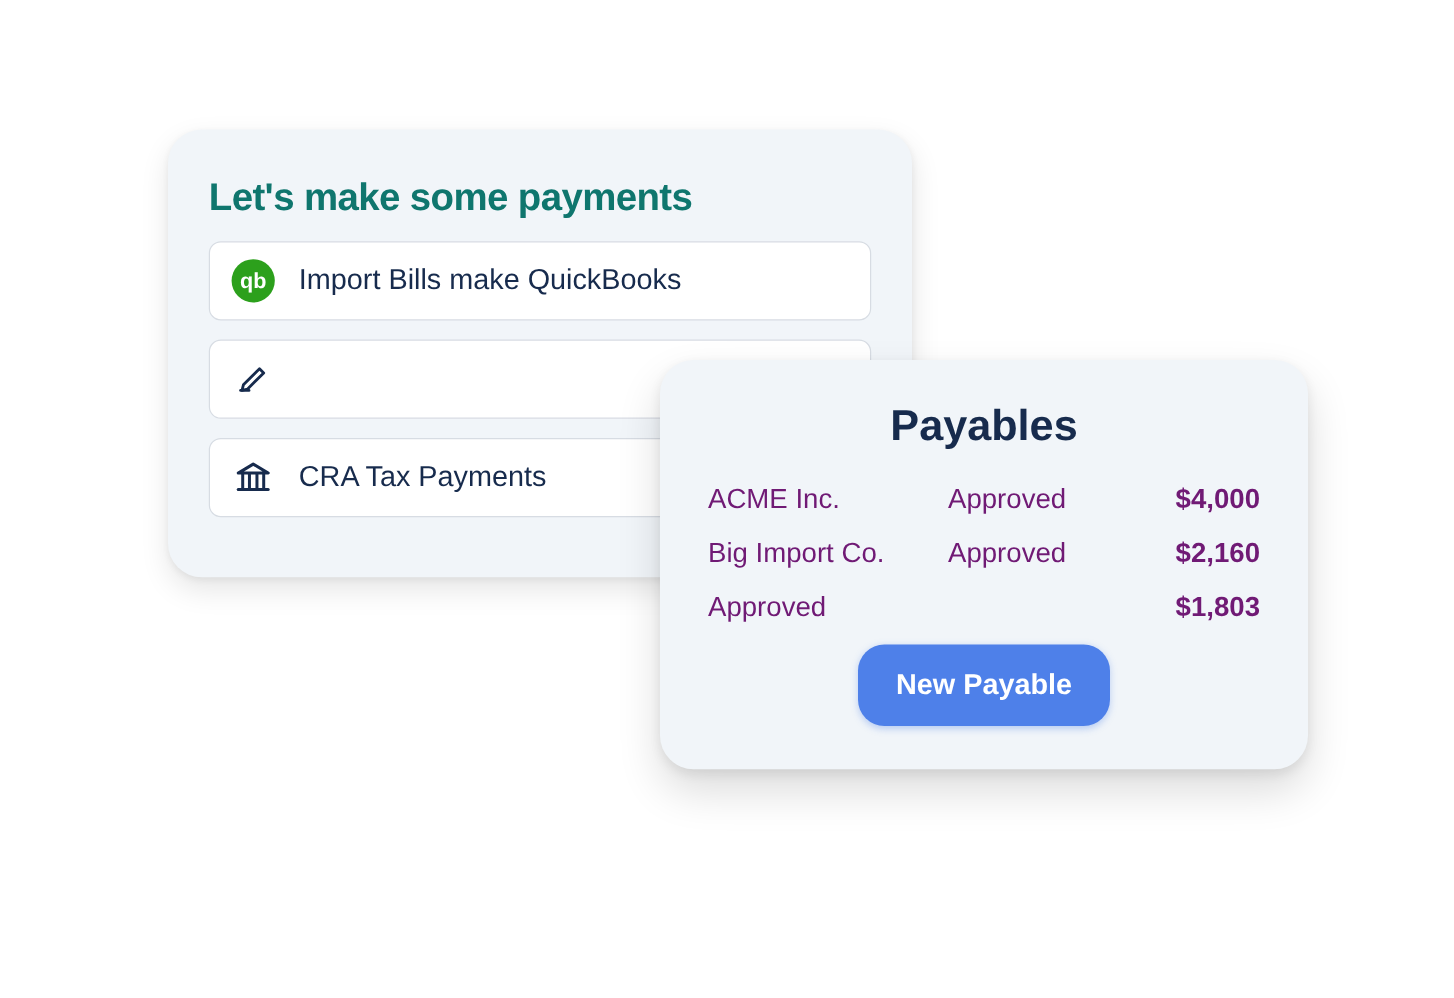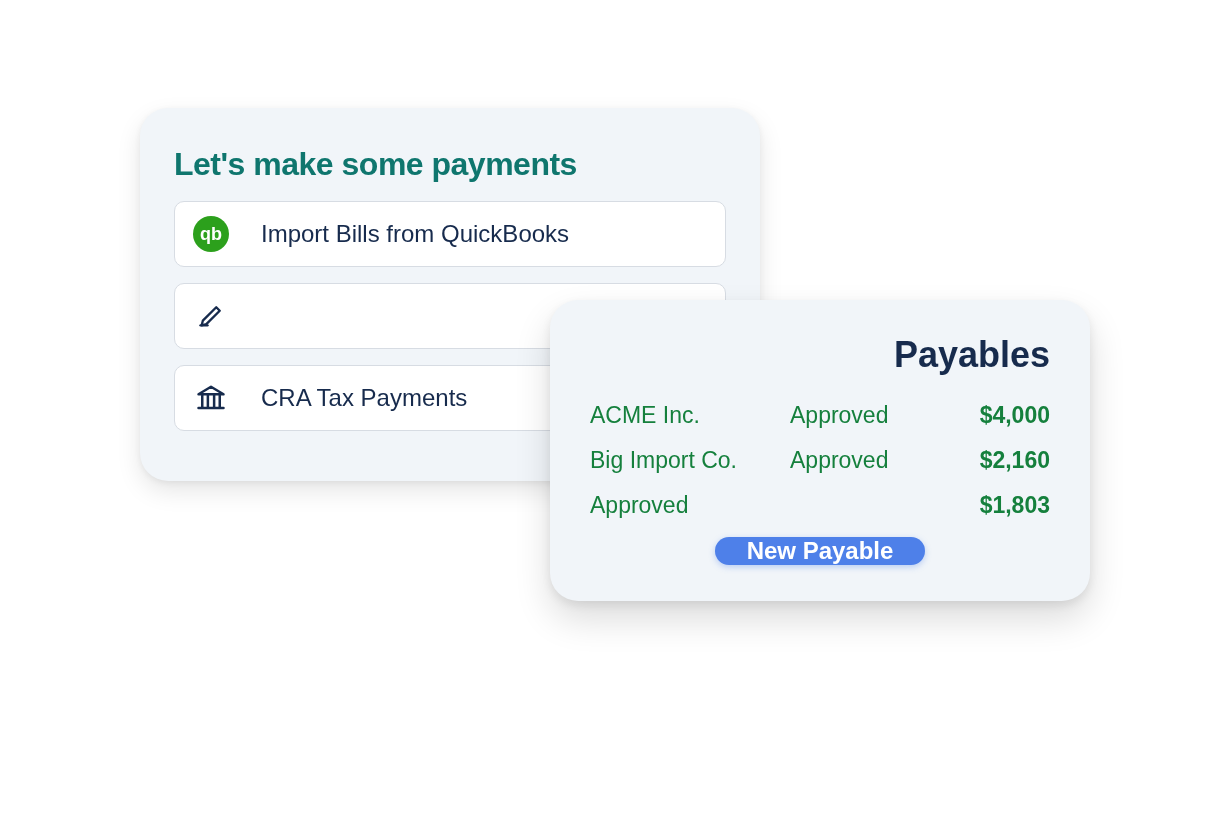--- a/index.html
+++ b/index.html
@@ -40,21 +40,21 @@
   }
   .card1 .sub {
     font-size: 22px;
     font-weight: 400;
     color: #172B4D;
     margin-bottom: 24px;
   }
   .option {
     display: flex;
     align-items: center;
-    gap: 32px;
+    gap: 20px;
     background: #ffffff;
     border: 1px solid #D7DCE3;
     border-radius: 10px;
     padding: 14px 18px;
     margin-bottom: 16px;
     font-size: 24px;
     color: #172B4D;
     cursor: pointer;
     min-height: 64px;
   }
@@ -84,68 +84,68 @@
   .card2 {
     left: 550px;
     top: 300px;
     width: 540px;
     padding: 34px 40px 36px 40px;
     box-shadow: 0 18px 36px rgba(0,0,0,0.14), 0 4px 10px rgba(0,0,0,0.08);
   }
   .card2 h2 {
     font-size: 36px;
     font-weight: 600;
-    text-align: right;
+    text-align: center;
     color: #172B4D;
     margin-bottom: 26px;
   }
   .row {
     display: flex;
     align-items: center;
     font-size: 23px;
-    color: #15803d;
+    color: #701a75;
     margin-bottom: 18px;
   }
   .row .name { flex: 0 0 200px; font-weight: 400; }
   .row .status { flex: 0 0 140px; font-weight: 400; }
   .row .amount { flex: 1; text-align: right; font-weight: 700; font-variant-numeric: tabular-nums; }
   .btnwrap {
     display: flex;
     justify-content: center;
     margin-top: 18px;
   }
   .btn {
     background: #4E80E9;
     color: #ffffff;
     font-size: 24px;
     font-weight: 600;
     border: none;
     border-radius: 22px;
-    padding: 0 32px;
+    padding: 20px 32px;
     cursor: pointer;
     box-shadow: 0 2px 6px rgba(78,128,233,0.35);
   }
 
   svg { display: block; }
 </style>
 </head>
 <body>
 
 <div class="stage">
 
   <div class="card card1">
     <h1>Let's make some payments</h1>
 
     <div class="option">
       <div class="ico">
         <div class="qb">
             <span>qb</span>
           </div>
       </div>
-      <span>Import Bills from QuickBooks</span>
+      <span>Import Bills make QuickBooks</span>
     </div>
 
     <div class="option">
       <div class="ico">
         <svg width="28" height="28" viewBox="0 0 24 24" fill="none" stroke="#172B4D" stroke-width="2" stroke-linecap="round" stroke-linejoin="round">
           <path d="M3 20h6"></path>
           <path d="M16.5 4.5l3 3L8 19l-4 1 1-4L16.5 4.5z"></path>
         </svg>
       </div>
     </div>

